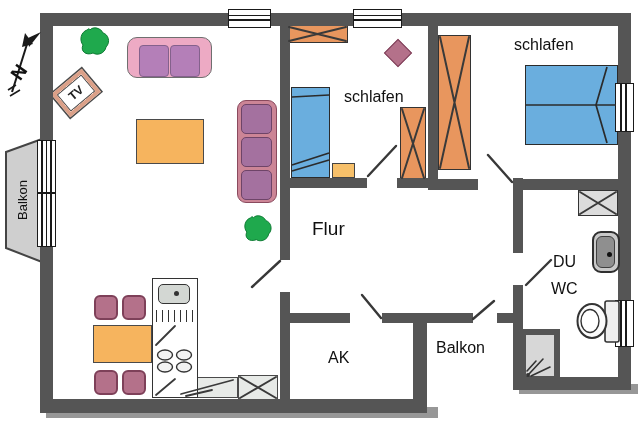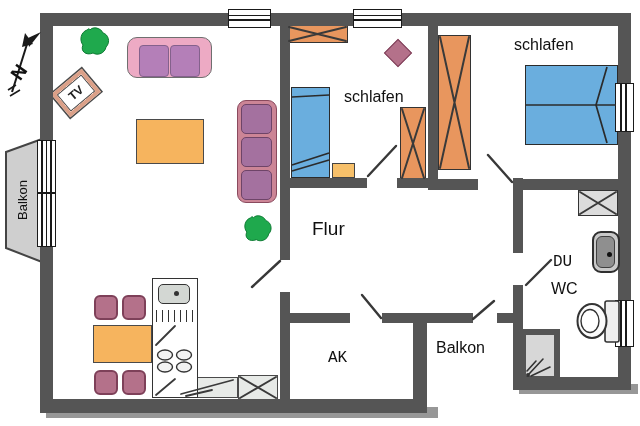--- a/index.html
+++ b/index.html
@@ -106,23 +106,23 @@
 
   <div class="f" style="left:578px;top:190px;width:40px;height:26px;background:#dcdcdc;border:1.5px solid #333;"></div>
   <div class="f" style="left:592px;top:231px;width:28px;height:42px;background:#c9c9c9;border:2px solid #2f2f2f;border-radius:9px;z-index:4;"></div>
   <div class="f" style="left:596px;top:236px;width:19px;height:32px;background:#8f8f8f;border:1px solid #3f3f3f;border-radius:6px;z-index:4;"></div>
   <div class="f" style="left:607px;top:252px;width:5px;height:5px;background:#111;border-radius:50%;z-index:4;"></div>
   <div class="f" style="left:520px;top:329px;width:40px;height:53px;background:#d7d7d7;border:6px solid #555;"></div>
 
   <div class="label" style="left:344px;top:88px;font-size:16px;">schlafen</div>
   <div class="label" style="left:514px;top:36px;font-size:16px;">schlafen</div>
   <div class="label" style="left:312px;top:218px;font-size:19px;">Flur</div>
-  <div class="label" style="left:328px;top:349px;font-size:16px;font-family:Liberation Mono, monospace;">AK</div>
+  <div class="label" style="left:328px;top:349px;font-size:16px;">AK</div>
   <div class="label" style="left:436px;top:339px;font-size:16px;">Balkon</div>
-  <div class="label" style="left:553px;top:253px;font-size:16px;font-family:Liberation Mono, monospace;">DU</div>
+  <div class="label" style="left:553px;top:253px;font-size:16px;">DU</div>
   <div class="label" style="left:551px;top:280px;font-size:16px;">WC</div>
   <div class="label" style="left:-8px;top:192px;width:62px;height:16px;text-align:center;font-size:13px;transform:rotate(-90deg);">Balkon</div>
 
   <svg class="over" width="640" height="426">
 
     <g stroke="#383838" stroke-width="2.4" stroke-linecap="round">
       <path d="M280,261 L252,287"></path>
       <path d="M362,295 L381,318"></path>
       <path d="M473,319 L494,301"></path>
       <path d="M368,176 L396,146"></path>

